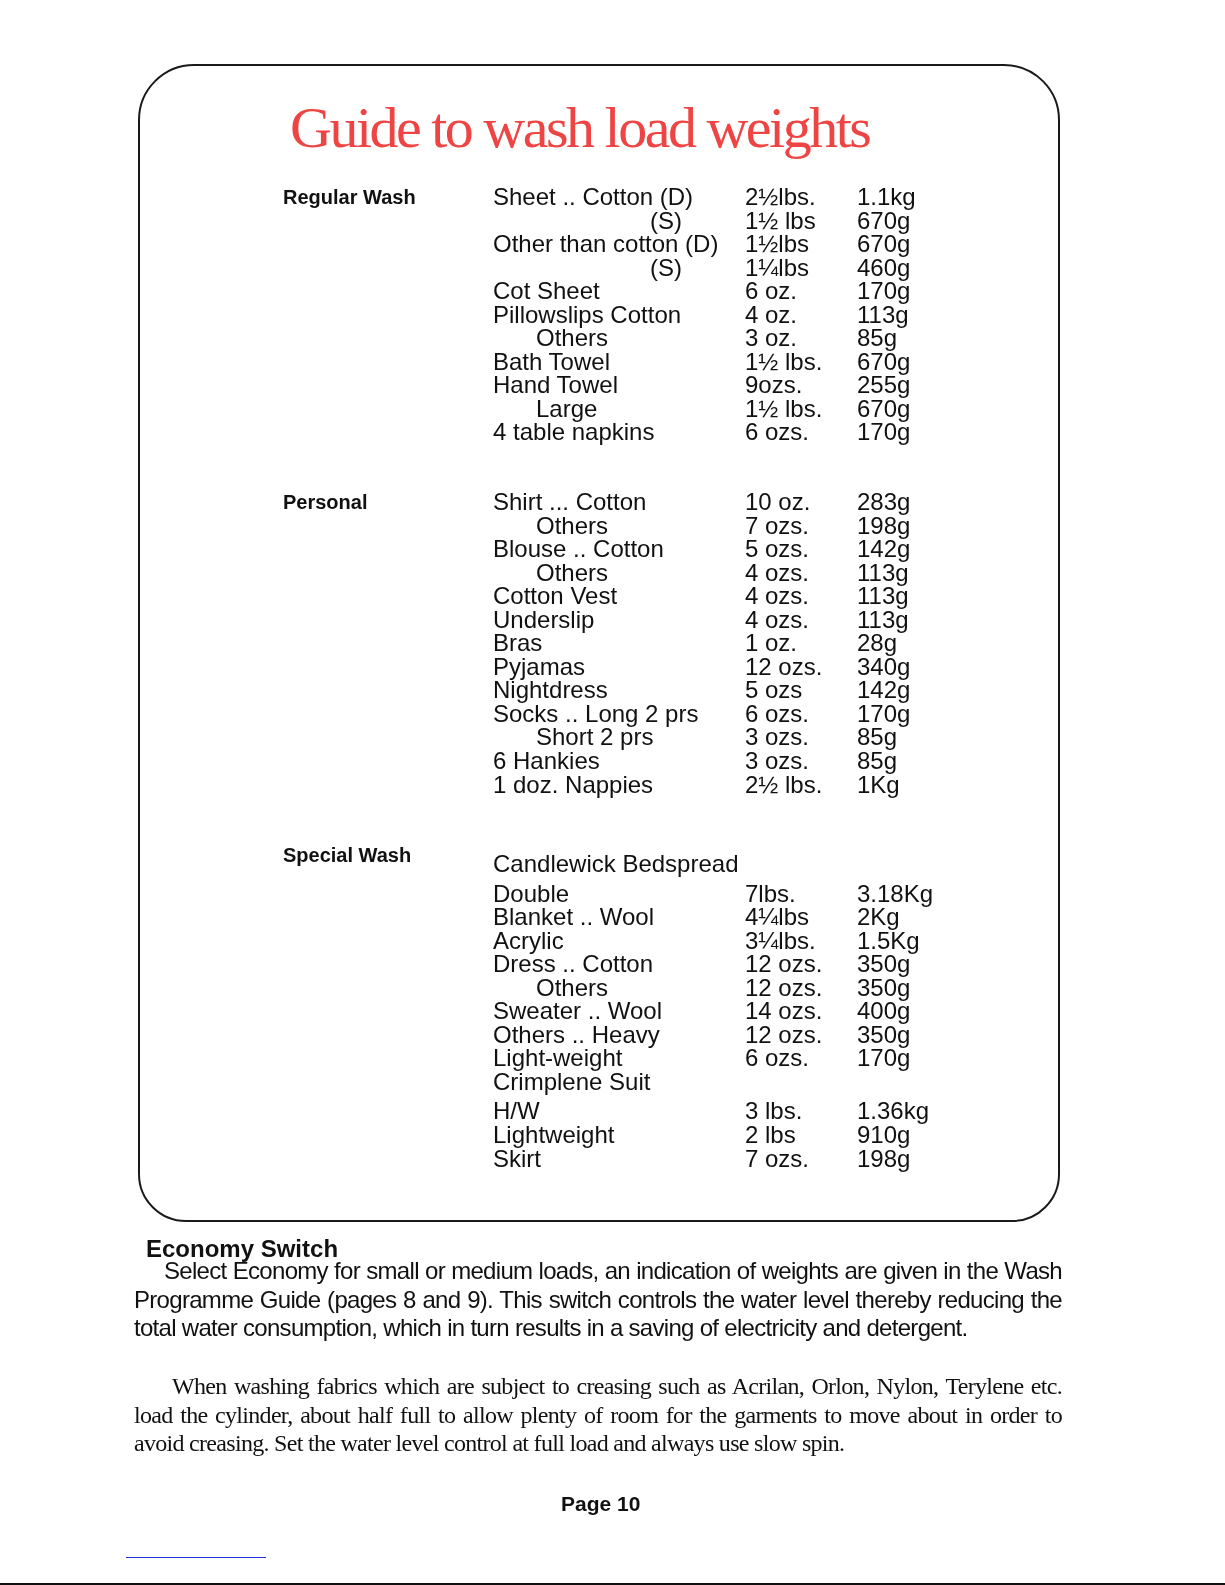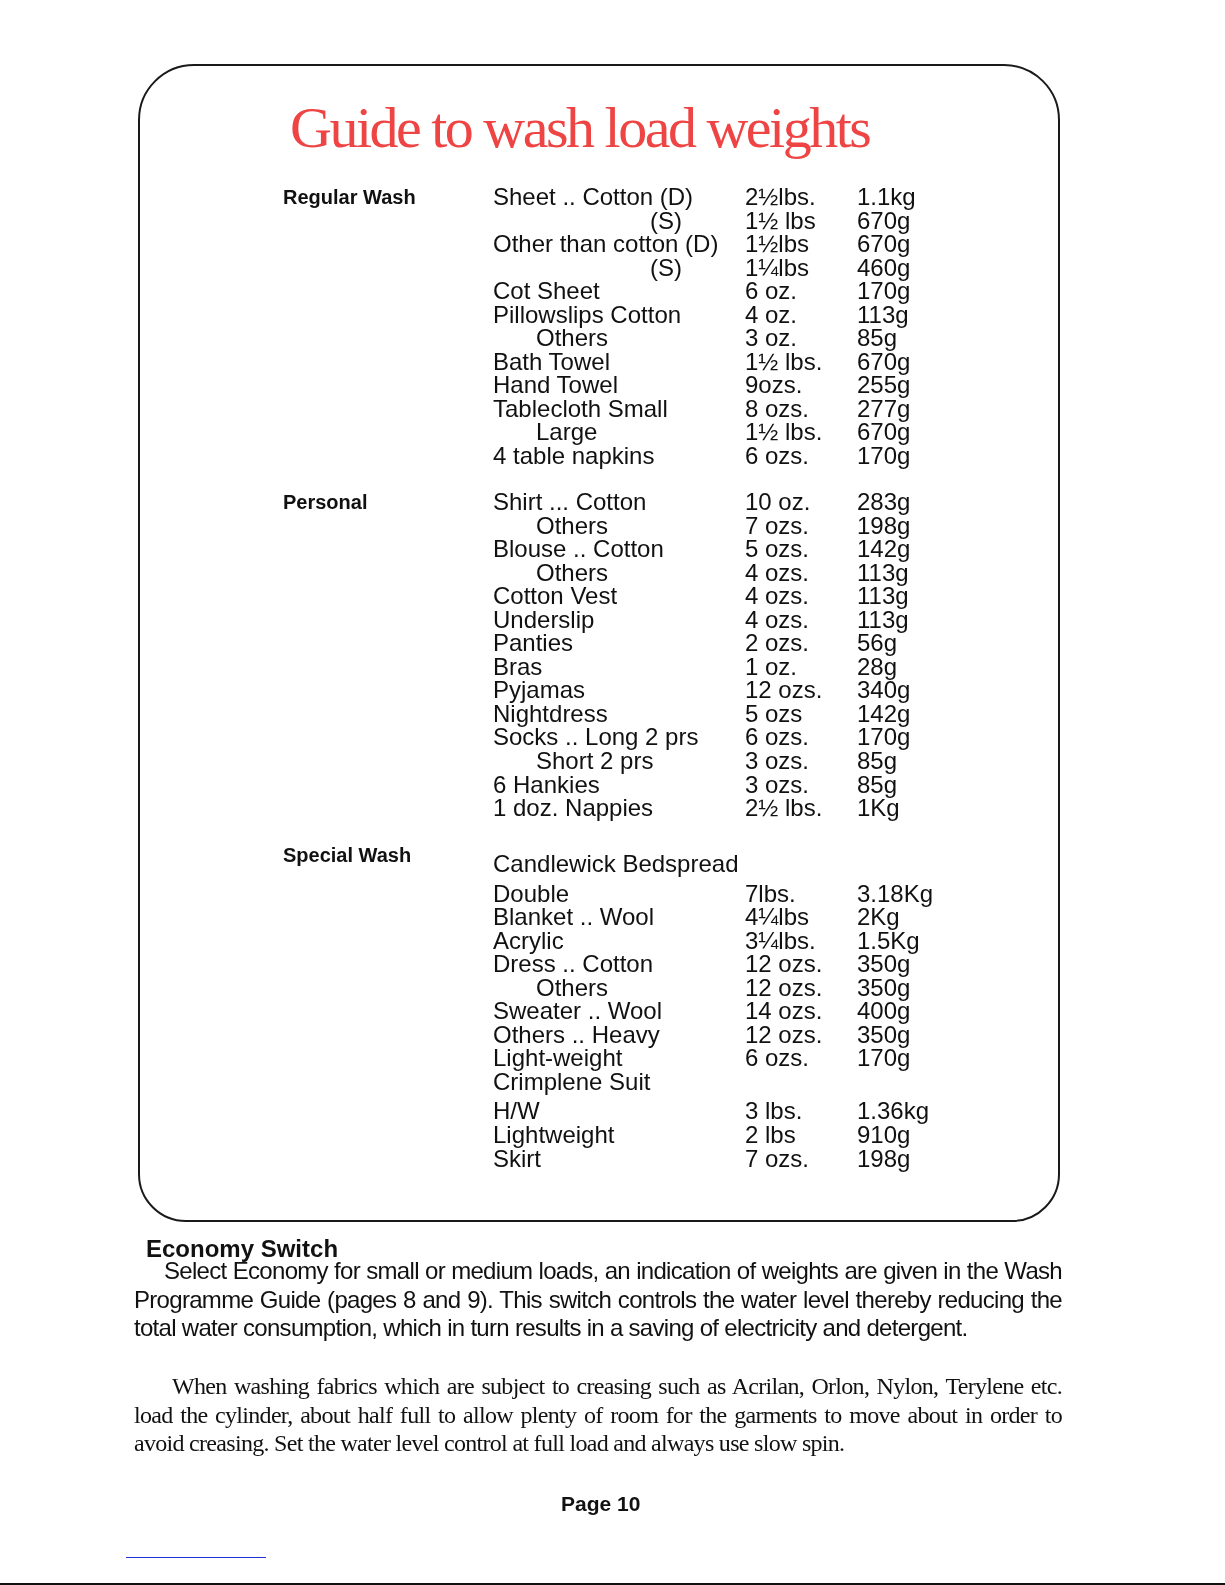--- a/index.html
+++ b/index.html
@@ -94,25 +94,20 @@
       <span class="item">Bath Towel</span>
       <span class="imp">1½ lbs.</span>
       <span class="met">670g</span>
     </div>
     <div class="row">
       <span class="item">Hand Towel</span>
       <span class="imp">9ozs.</span>
       <span class="met">255g</span>
     </div>
     <div class="row">
-      <span class="item">Tablecloth Small</span>
-      <span class="imp">8 ozs.</span>
-      <span class="met">277g</span>
-    </div>
-    <div class="row">
       <span class="item indent">Large</span>
       <span class="imp">1½ lbs.</span>
       <span class="met">670g</span>
     </div>
     <div class="row">
       <span class="item">4 table napkins</span>
       <span class="imp">6 ozs.</span>
       <span class="met">170g</span>
     </div>
   </div>
@@ -141,25 +136,20 @@
     </div>
     <div class="row">
       <span class="item">Cotton Vest</span>
       <span class="imp">4 ozs.</span>
       <span class="met">113g</span>
     </div>
     <div class="row">
       <span class="item">Underslip</span>
       <span class="imp">4 ozs.</span>
       <span class="met">113g</span>
-    </div>
-    <div class="row">
-      <span class="item">Panties</span>
-      <span class="imp">2 ozs.</span>
-      <span class="met">56g</span>
     </div>
     <div class="row">
       <span class="item">Bras</span>
       <span class="imp">1 oz.</span>
       <span class="met">28g</span>
     </div>
     <div class="row">
       <span class="item">Pyjamas</span>
       <span class="imp">12 ozs.</span>
       <span class="met">340g</span>

